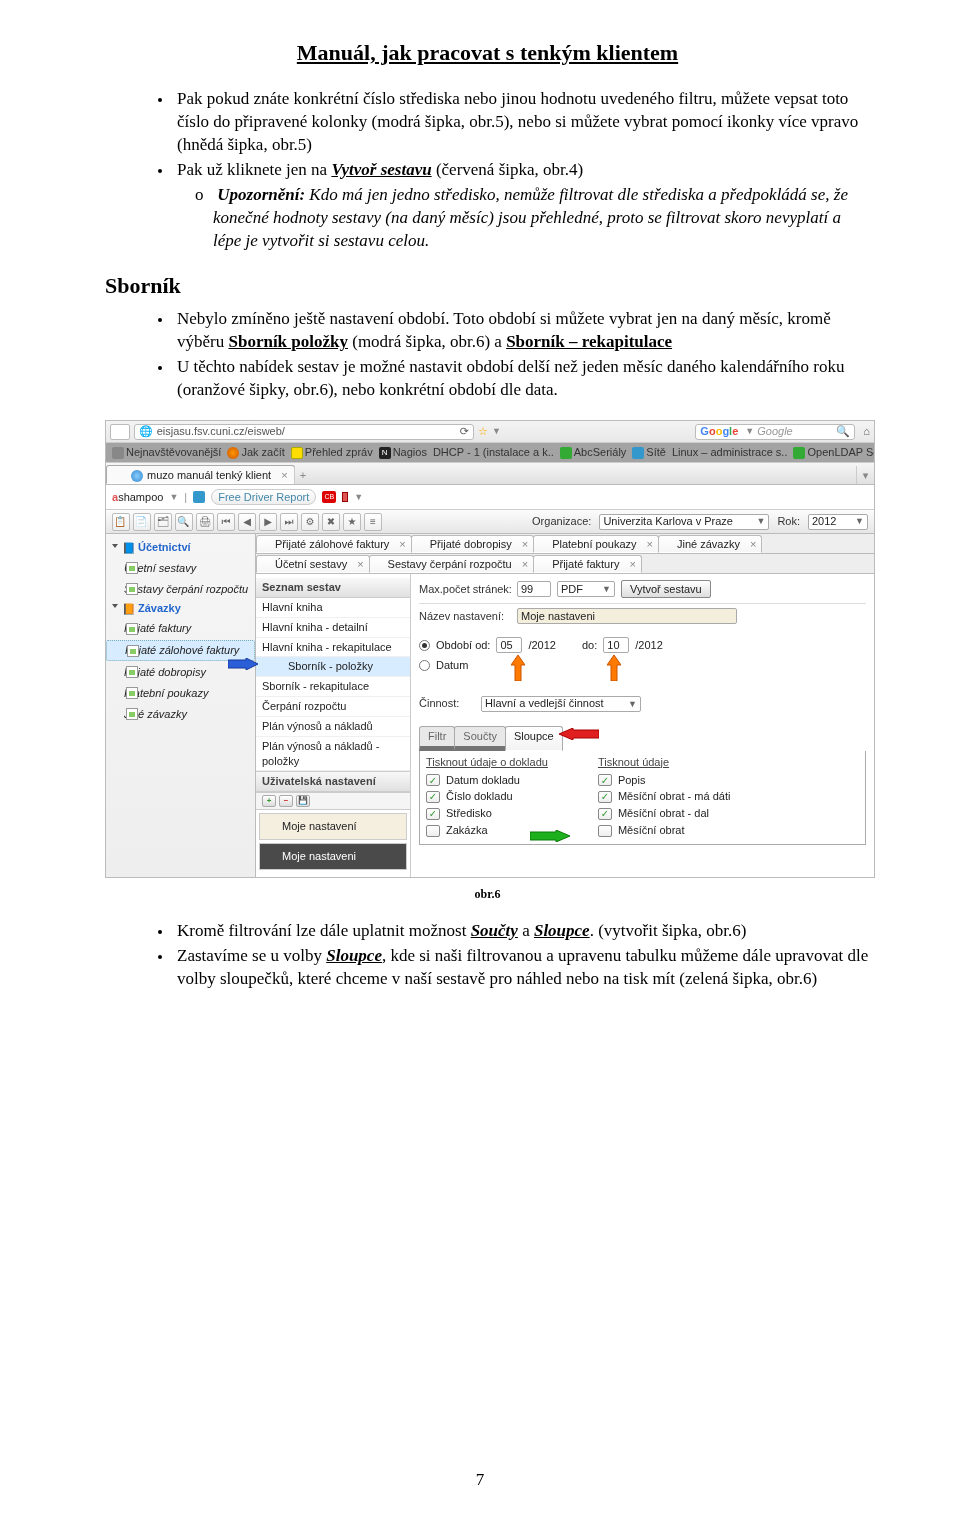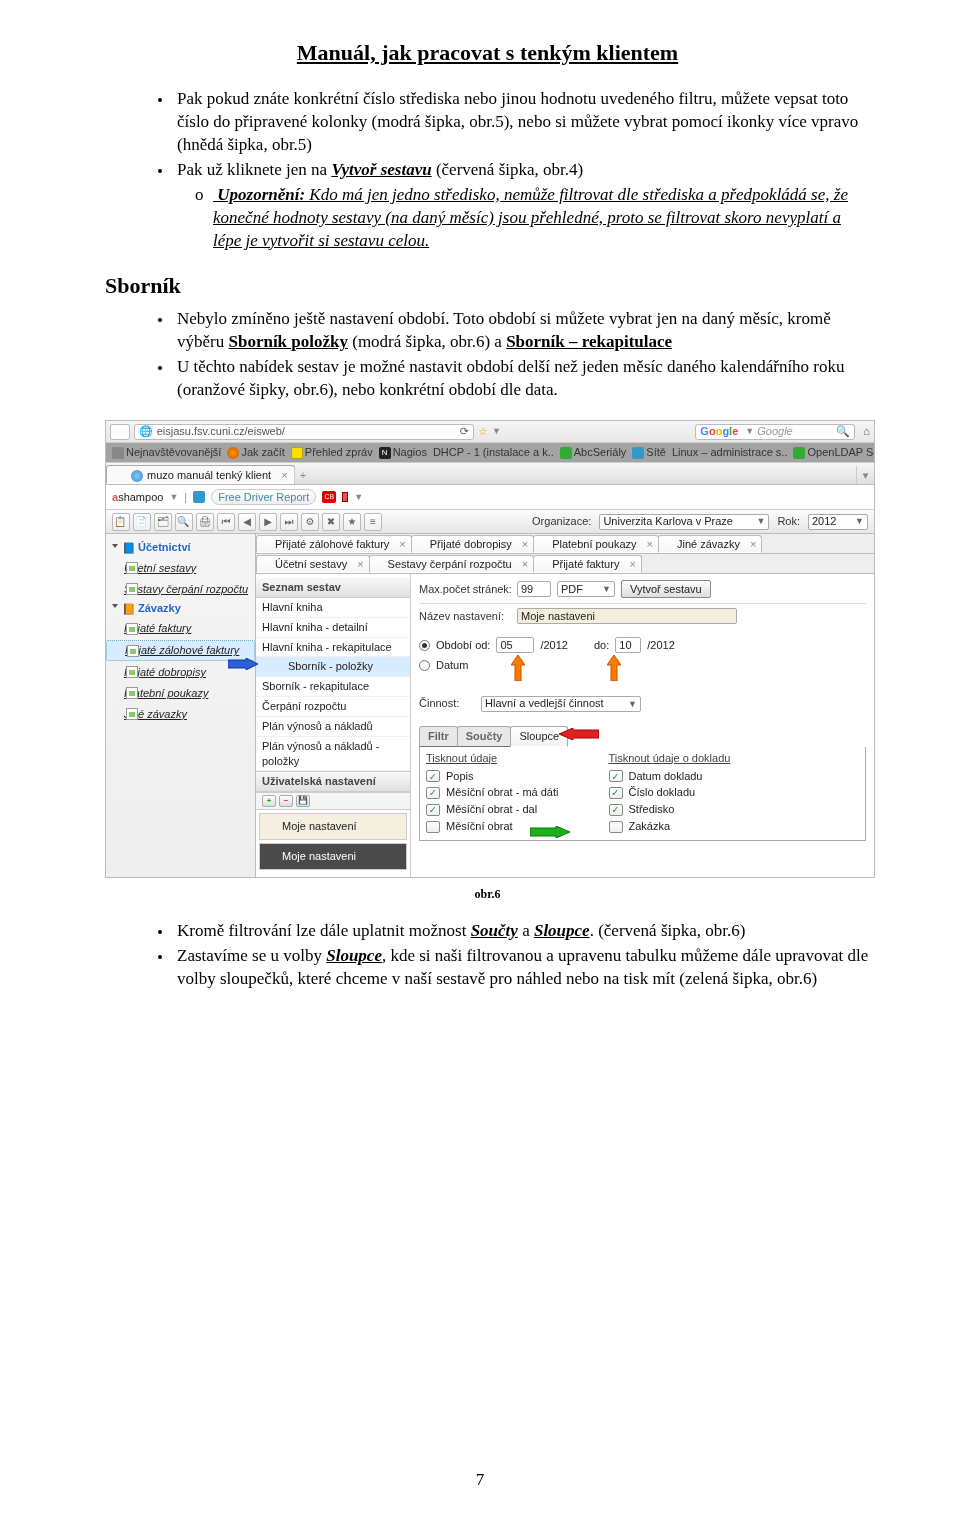--- a/index.html
+++ b/index.html
@@ -3,21 +3,21 @@
 <meta charset="utf-8">
 <style>
   * { box-sizing: border-box; margin: 0; padding: 0; }
   body { width: 960px; height: 1530px; background: #fff; font-family: Georgia, "Times New Roman", serif; color: #000; position: relative; }
   .page { padding: 40px 90px 40px 105px; }
   .page-title { text-align: center; font-weight: bold; font-size: 22px; text-decoration: underline; margin-bottom: 22px; }
   .content { font-size: 17px; line-height: 1.35; }
   ul.top-bullets { list-style: disc; padding-left: 68px; }
   ul.top-bullets > li { margin-bottom: 2px; padding-left: 4px; }
   ul.top-bullets > li::marker { font-size: 14px; }
-  .sub { padding-left: 36px; text-indent: -18px; margin-top: 2px; font-style: italic; text-decoration: underline; }
+  .sub { padding-left: 36px; text-indent: -18px; margin-top: 2px; font-style: italic; }
   .sub-o { font-style: normal; display: inline-block; width: 18px; text-indent: 0; }
   .em-u { text-decoration: underline; font-style: italic; font-weight: bold; }
   .em-u2 { text-decoration: underline; font-weight: bold; }
   .sbornik-h { font-size: 22px; font-weight: bold; margin: 18px 0 8px 0; }
   .fig-caption { text-align: center; font-weight: bold; font-size: 12px; margin-top: 8px; }
   .pagenum { position: absolute; bottom: 40px; width: 100%; text-align: center; left: 0; font-size: 17px; }
 
   
   .shot { width: 770px; margin: 18px 0 0 0; border: 1px solid #bbb; font-family: "Segoe UI", Tahoma, sans-serif; font-size: 11px; color: #222; background: #fff; }
   .shot .addrbar { height: 22px; background: linear-gradient(#f4f4f4,#e8e8e8); border-bottom: 1px solid #ccc; display: flex; align-items: center; padding: 0 4px; gap: 4px; }
@@ -83,21 +83,21 @@
   .form { flex:1; padding:6px 8px; }
   .frow { display:flex;align-items:center;gap:6px;margin-bottom:5px; }
   .frow .lab { width: 92px; color:#333; white-space:nowrap; }
   .inp { border:1px solid #aaa;background:#fff;height:16px;padding:0 3px;border-radius:2px;display:flex;align-items:center; }
   .btn { border:1px solid #888;background:linear-gradient(#fff,#ddd);border-radius:2px;height:18px;padding:0 8px;display:inline-flex;align-items:center;font-size:11px; }
   .sel2 { border:1px solid #aaa;background:#fff;height:16px;padding:0 3px;border-radius:2px;display:flex;align-items:center;justify-content:space-between;gap:6px; }
   .radio { width:11px;height:11px;border:1px solid #777;border-radius:50%;background:#fff;display:inline-block;position:relative; }
   .radio.on::after { content:"";position:absolute;left:2px;top:2px;width:5px;height:5px;background:#333;border-radius:50%; }
   .fsubtabs { display:flex;gap:0;margin-top:14px; }
   .fstab { border:1px solid #aaa;border-bottom:1px solid #fff;border-radius:3px 3px 0 0;padding:2px 8px;background:linear-gradient(#fff,#f3f3f3);margin-right:-1px; }
-  .fstab.off { background:#e8e8e8;border-bottom:1px solid #737373;color:#666;font-weight:bold; }
+  .fstab.off { background:#e8e8e8;border-bottom:5px solid #737373;color:#666; }
   .ftable { border:1px solid #aaa;border-top:none;padding:4px 6px;display:flex;gap:50px; }
   .fcol .chd { font-weight:500;margin-bottom:3px;text-decoration:underline;color:#444; }
   .chk { width:14px;height:12px;border:1px solid #888;background:linear-gradient(#fff,#eee);border-radius:2px;display:inline-flex;align-items:center;justify-content:center;font-size:10px;color:#393;margin-right:6px; }
   .chk.off { color:transparent; }
   .fcol .crow { margin-bottom:2px; }
 
   .arrow { display:inline-block; }
   .arrow svg { display:block; }
 
 </style>
@@ -367,21 +367,21 @@
               <div class="frow">
                 <span class="lab">Název nastavení:</span>
                 <span class="inp" style="width:220px;background:#f4eedd;">
                     <span>Moje nastaveni</span>
                   </span>
               </div>
               <div style="height:8px;"></div>
               <div class="frow" style="position:relative;">
                 <span class="radio on"></span>
                 <span>Období  od:</span>
-                <span class="inp" style="width:38px;">
+                <span class="inp" style="width:26px;">
                     <span>05</span>
                   </span>
                 <span>/2012</span>
                 <span style="width:14px;"></span>
                 <span>do:</span>
                 <span class="inp" style="width:26px;">
                     <span>10</span>
                   </span>
                 <span>/2012</span>
                 <span class="arrow" style="position:absolute;left:92px;top:18px;">
@@ -413,50 +413,50 @@
                 <div class="fstab off">Součty</div>
                 <div class="fstab">Sloupce</div>
                 <span class="arrow" style="position:absolute;left:140px;top:2px;">
                   <svg width="40" height="12">
                       <polygon points="40,2 14,2 14,0 0,6 14,12 14,10 40,10" fill="#e02020" stroke="#a00"></polygon>
                     </svg>
                 </span>
               </div>
               <div class="ftable" style="position:relative;">
                 <div class="fcol">
+                  <div class="chd">Tisknout údaje o dokladu</div>
+                  <div class="crow"><span class="chk">✓</span><span>Datum dokladu</span></div>
+                  <div class="crow"><span class="chk">✓</span><span>Číslo dokladu</span></div>
+                  <div class="crow"><span class="chk">✓</span><span>Středisko</span></div>
+                  <div class="crow"><span class="chk off">✓</span><span>Zakázka</span></div>
+                </div>
+                <div class="fcol">
                   <div class="chd">Tisknout údaje</div>
                   <div class="crow"><span class="chk">✓</span><span>Popis</span></div>
                   <div class="crow"><span class="chk">✓</span><span>Měsíční obrat - má dáti</span></div>
                   <div class="crow"><span class="chk">✓</span><span>Měsíční obrat - dal</span></div>
                   <div class="crow"><span class="chk off">✓</span><span>Měsíční obrat</span></div>
                 </div>
-                <div class="fcol">
-                  <div class="chd">Tisknout údaje o dokladu</div>
-                  <div class="crow"><span class="chk">✓</span><span>Datum dokladu</span></div>
-                  <div class="crow"><span class="chk">✓</span><span>Číslo dokladu</span></div>
-                  <div class="crow"><span class="chk">✓</span><span>Středisko</span></div>
-                  <div class="crow"><span class="chk off">✓</span><span>Zakázka</span></div>
-                </div>
                 <span class="arrow" style="position:absolute;left:110px;bottom:2px;">
                   <svg width="40" height="12">
                       <polygon points="0,2 26,2 26,0 40,6 26,12 26,10 0,10" fill="#1cb01c" stroke="#0a7a0a"></polygon>
                     </svg>
                 </span>
               </div>
             </div>
           </div>
         </div>
       </div>
     </div>
 
     <div class="fig-caption">obr.6</div>
 
     <ul class="top-bullets" style="margin-top:18px;">
       <li>
-        <span>Kromě filtrování lze dále uplatnit možnost </span><span class="em-u">Součty</span><span> a </span><span class="em-u">Sloupce</span><span>. (červená šipka, obr.6)</span>
+        <span>Kromě filtrování lze dále uplatnit možnost </span><span class="em-u">Součty</span><span> a </span><span class="em-u">Sloupce</span><span>. (vytvořit šipka, obr.6)</span>
       </li>
       <li>
         <span>Zastavíme se u volby </span><span class="em-u">Sloupce</span><span>, kde si naši filtrovanou a upravenu tabulku můžeme dále upravovat dle volby sloupečků, které chceme v naší sestavě pro náhled nebo na tisk mít (zelená šipka, obr.6)</span>
       </li>
     </ul>
   </div>
 </div>
 
 <div class="pagenum">7</div>
 

